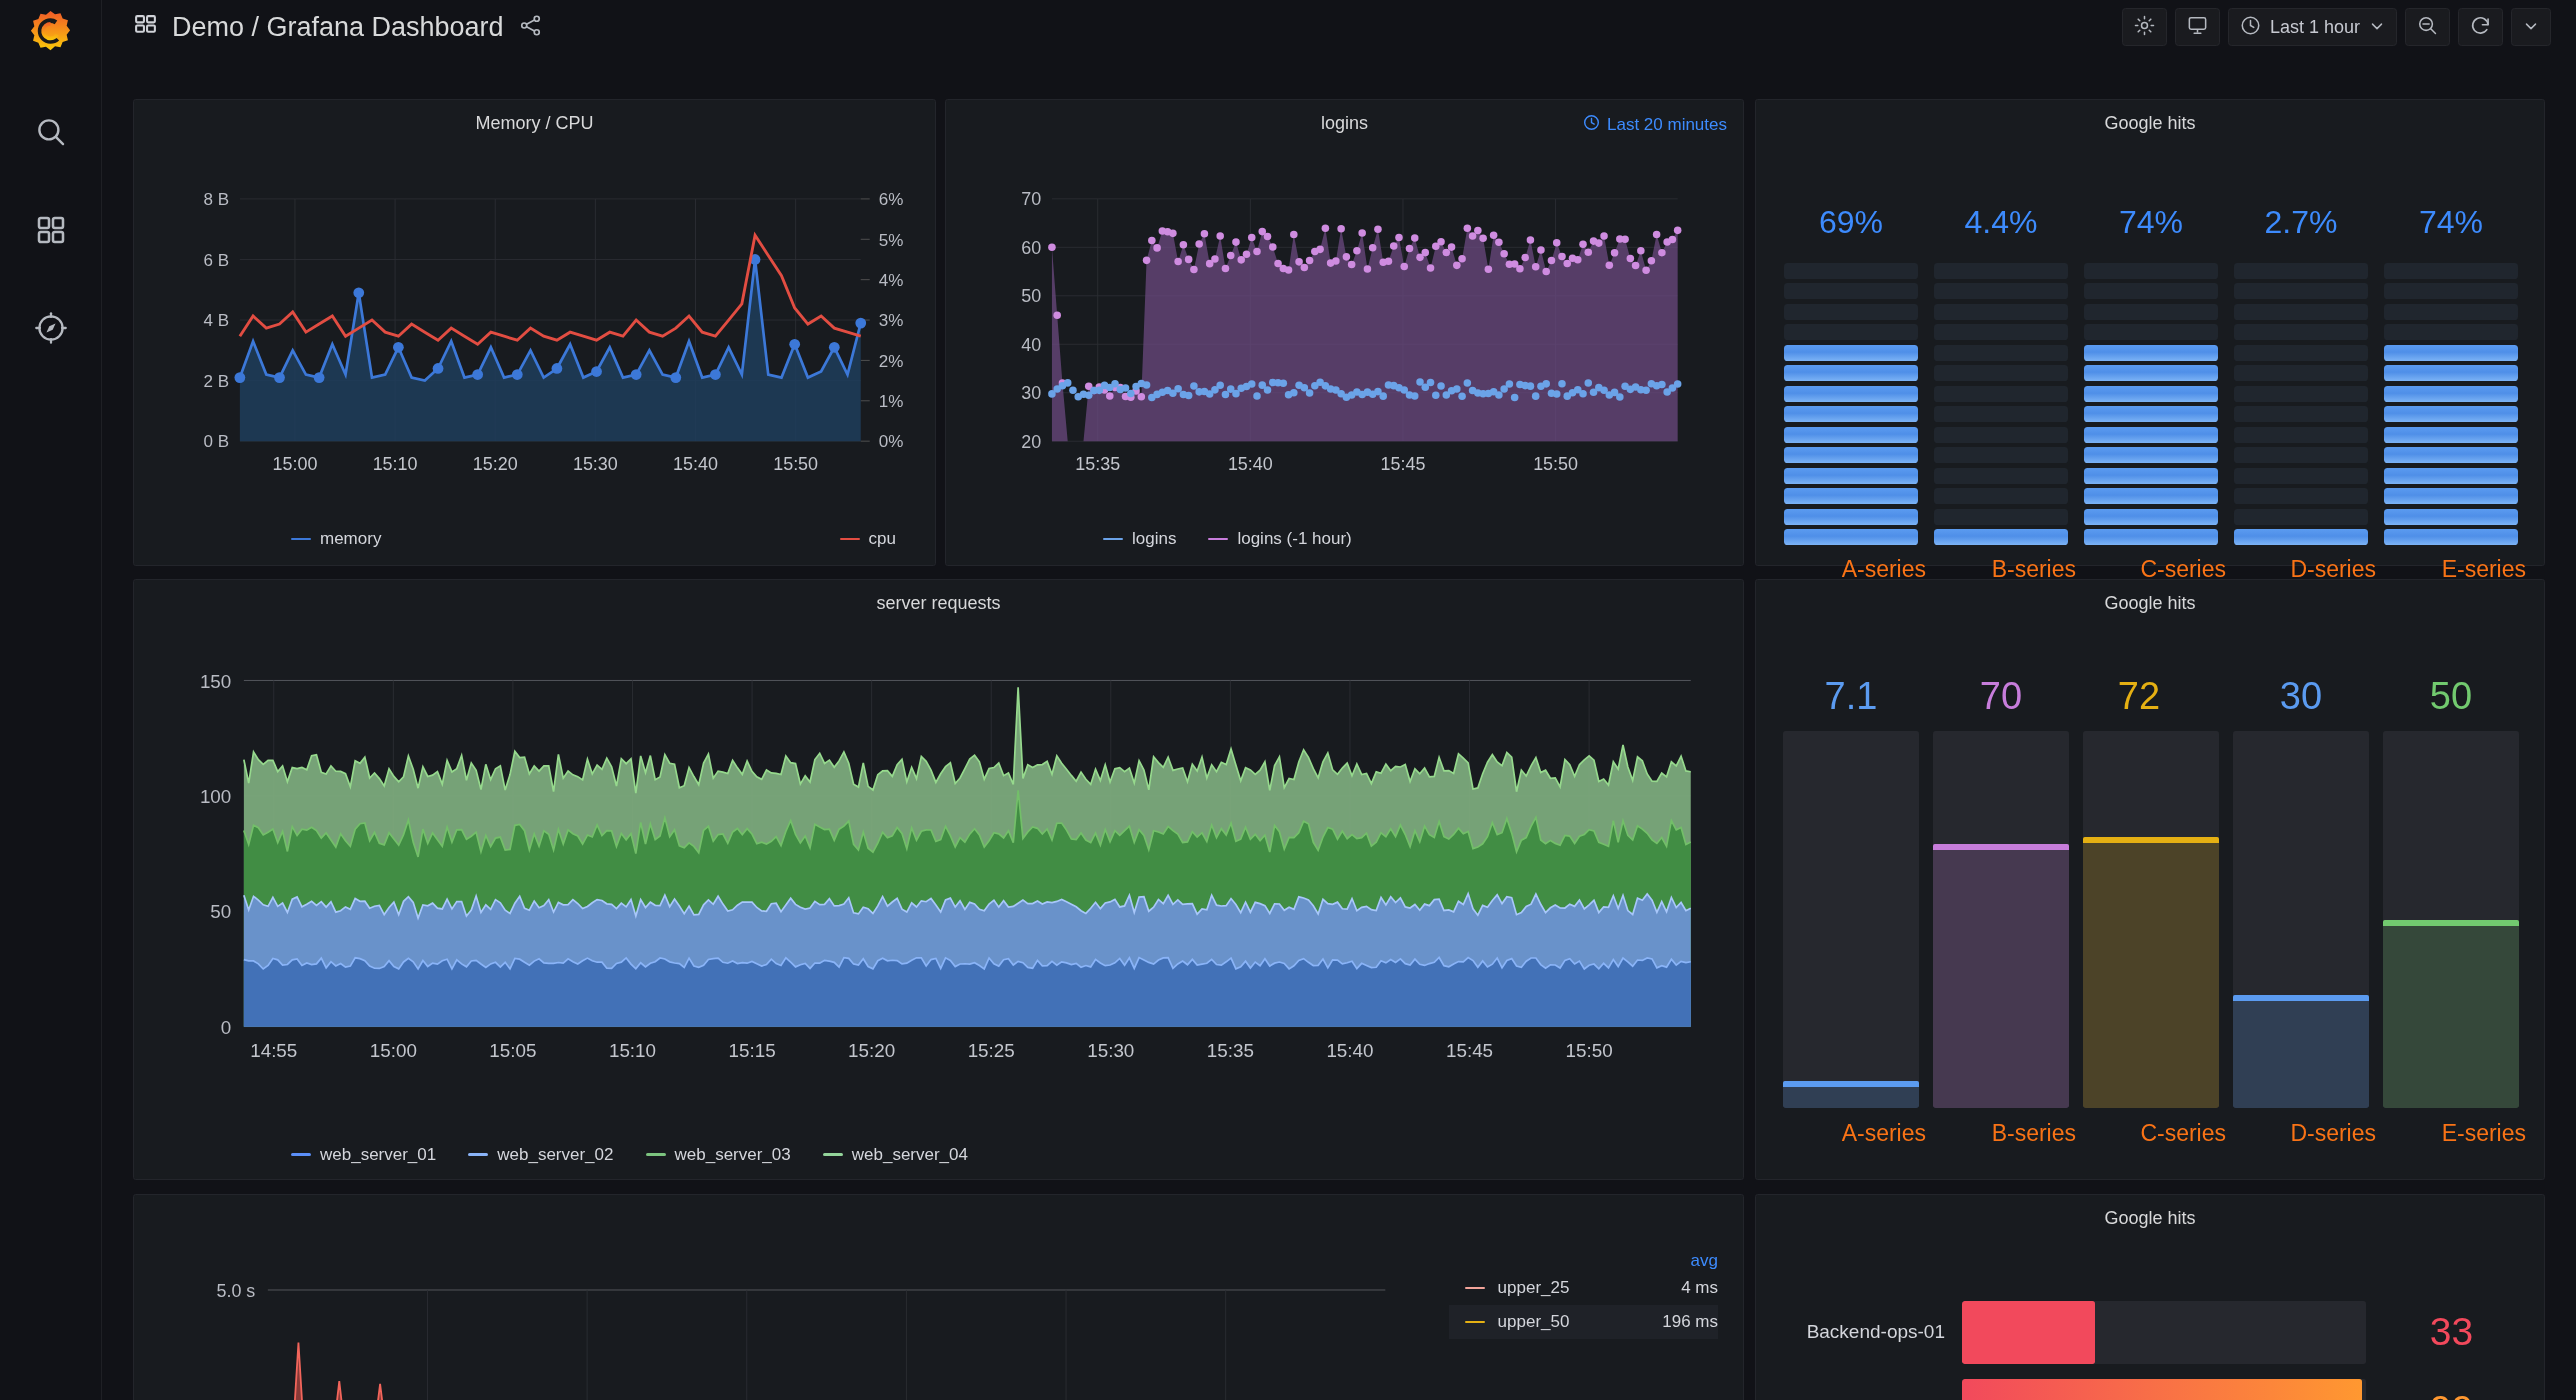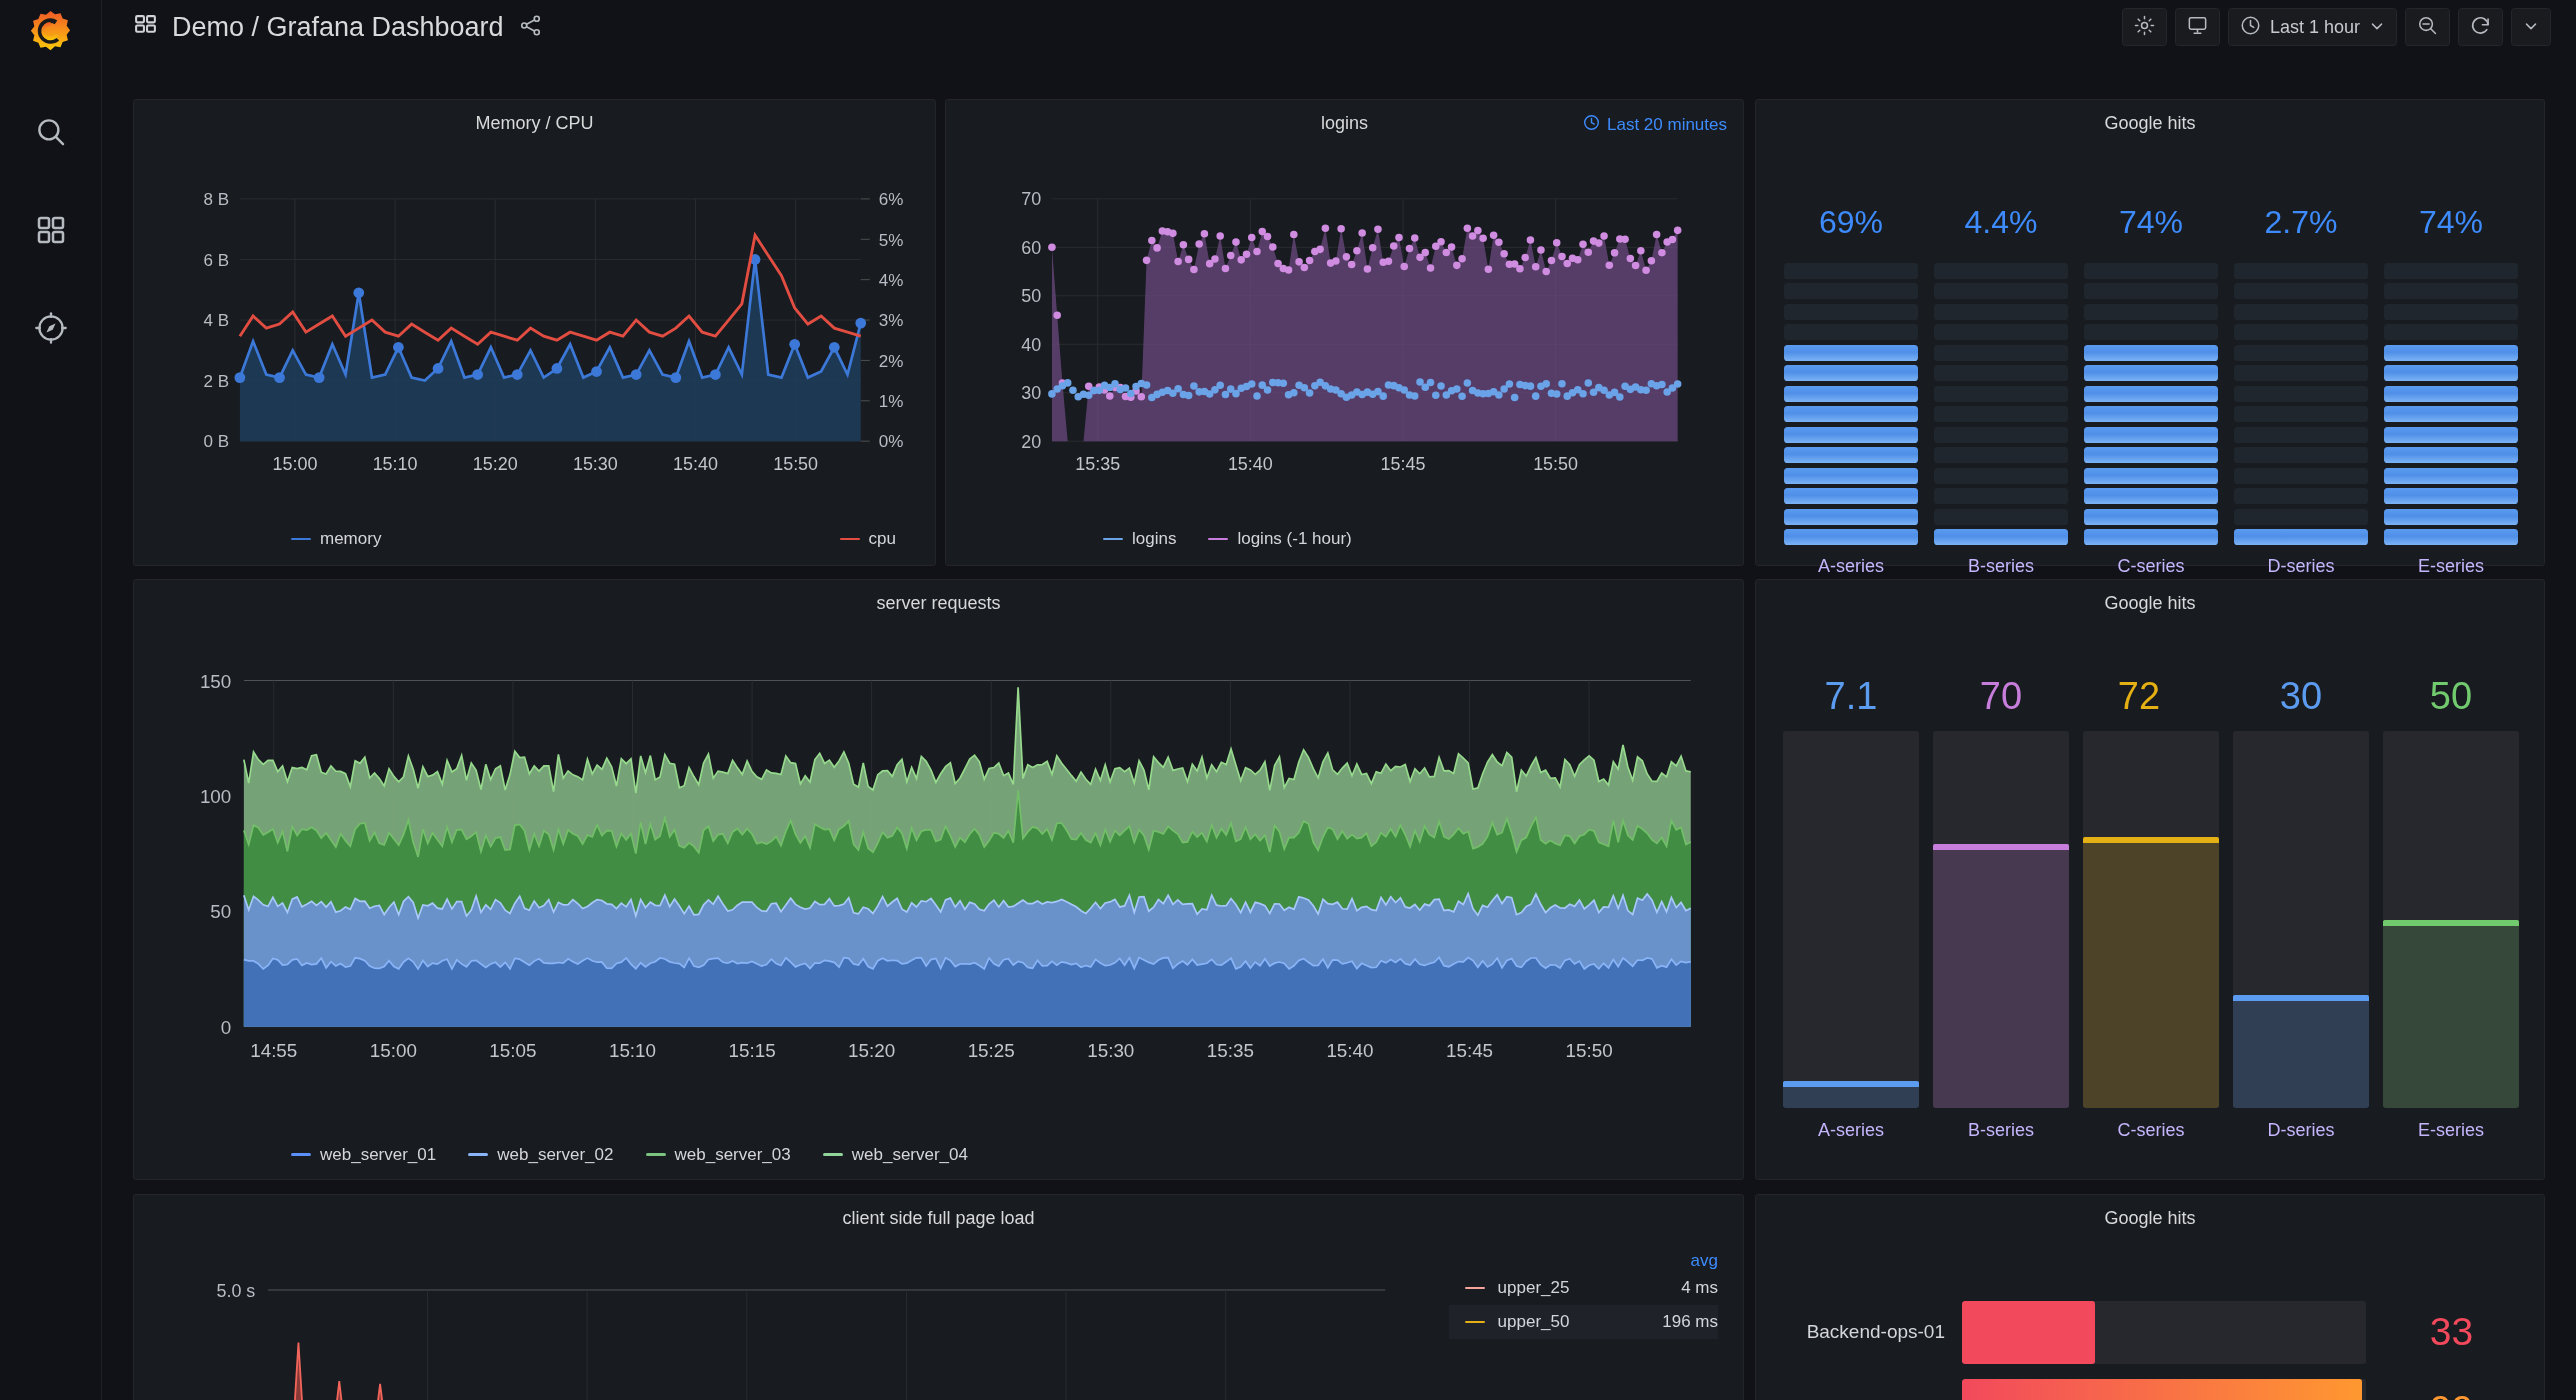--- a/index.html
+++ b/index.html
@@ -55,21 +55,21 @@
 
   .legend { position: absolute; display: flex; align-items: center; gap: 9px; font-size: 17px; color: #d4d6dc; }
   .legend .swatch { width: 20px; height: 2.7px; border-radius: 1.8px; display:inline-block; }
   .legend .item { display:flex; align-items:center; gap: 9px; margin-right: 23px; cursor:pointer; }
 
   
   .ledcol { position: absolute; display: flex; flex-direction: column; justify-content: flex-end; gap: 4.5px; }
   .led { width: 100%; height: 16px; border-radius: 3.6px; background: #20262e; }
   .led.on { background: linear-gradient(180deg,#5b9bf0 0%,#4f8fe8 45%,#7cb3f5 100%); }
   .gval { position: absolute; text-align: center; font-size: 32px; font-weight: 400; }
-  .gname { position: absolute; text-align: center; font-size: 18px; color: #c4b5fd; }
+  .gname { position: absolute; text-align: right; font-size: 23px; color: #f97316; }
 
   
   .vbar { position: absolute; background: #26282e; border-radius: 2.7px; overflow: hidden; }
   .vbarfill { position: absolute; left: 0; right: 0; bottom: 0; border-radius: 1.8px; }
   .hname { font-size: 19px; color: #d4d6dc; text-align: right; }
   .htrack { background: #26282e; border-radius: 2.7px; position: relative; overflow:hidden; }
   .hfill { position: absolute; left: 0; top: 0; bottom: 0; border-radius: 2.7px; }
   .hval { font-size: 39px; text-align: center; }
 
   
@@ -754,21 +754,20 @@
         <div class="gname" style="left: 470px; top: 540px; width: 150px;">D-series</div>
         <div class="gval" style="left: 620px; top: 95px; width: 150px; color: rgb(114, 202, 111); font-size: 38px;">50</div>
         <div class="vbar" style="left: 627px; top: 151px; width: 136px; height: 377px;">
           <div class="vbarfill" style="height: 188px; background: rgba(114, 202, 111, 0.2); border-top: 6.3px solid rgb(114, 202, 111);"></div>
         </div>
         <div class="gname" style="left: 620px; top: 540px; width: 150px;">E-series</div>
       </div>
   </div>
 
   <div class="panel" style="left:133px; top:1194px; width:1611px; height:233px;">
-    <div class="ptitle">client side full page load</div>
     <div class="plot" style="left:0; top:0; right:0; bottom:0;">
       <svg id="svg-pl" width="1611" height="233" viewBox="0 0 1795 260">
           <line x1="148" y1="106" x2="1395" y2="106" stroke="#5a5c62" stroke-width="1"></line>
           <text x="134" y="114" fill="#b9bcc4" font-size="20" font-family="Liberation Sans, sans-serif" text-anchor="end">5.0 s</text>
           <line x1="326.1428571428571" y1="106" x2="326.1428571428571" y2="260" stroke="#2c2e33" stroke-width="1"></line>
           <line x1="504.2857142857143" y1="106" x2="504.2857142857143" y2="260" stroke="#2c2e33" stroke-width="1"></line>
           <line x1="682.4285714285714" y1="106" x2="682.4285714285714" y2="260" stroke="#2c2e33" stroke-width="1"></line>
           <line x1="860.5714285714286" y1="106" x2="860.5714285714286" y2="260" stroke="#2c2e33" stroke-width="1"></line>
           <line x1="1038.7142857142858" y1="106" x2="1038.7142857142858" y2="260" stroke="#2c2e33" stroke-width="1"></line>
           <line x1="1216.857142857143" y1="106" x2="1216.857142857143" y2="260" stroke="#2c2e33" stroke-width="1"></line>

